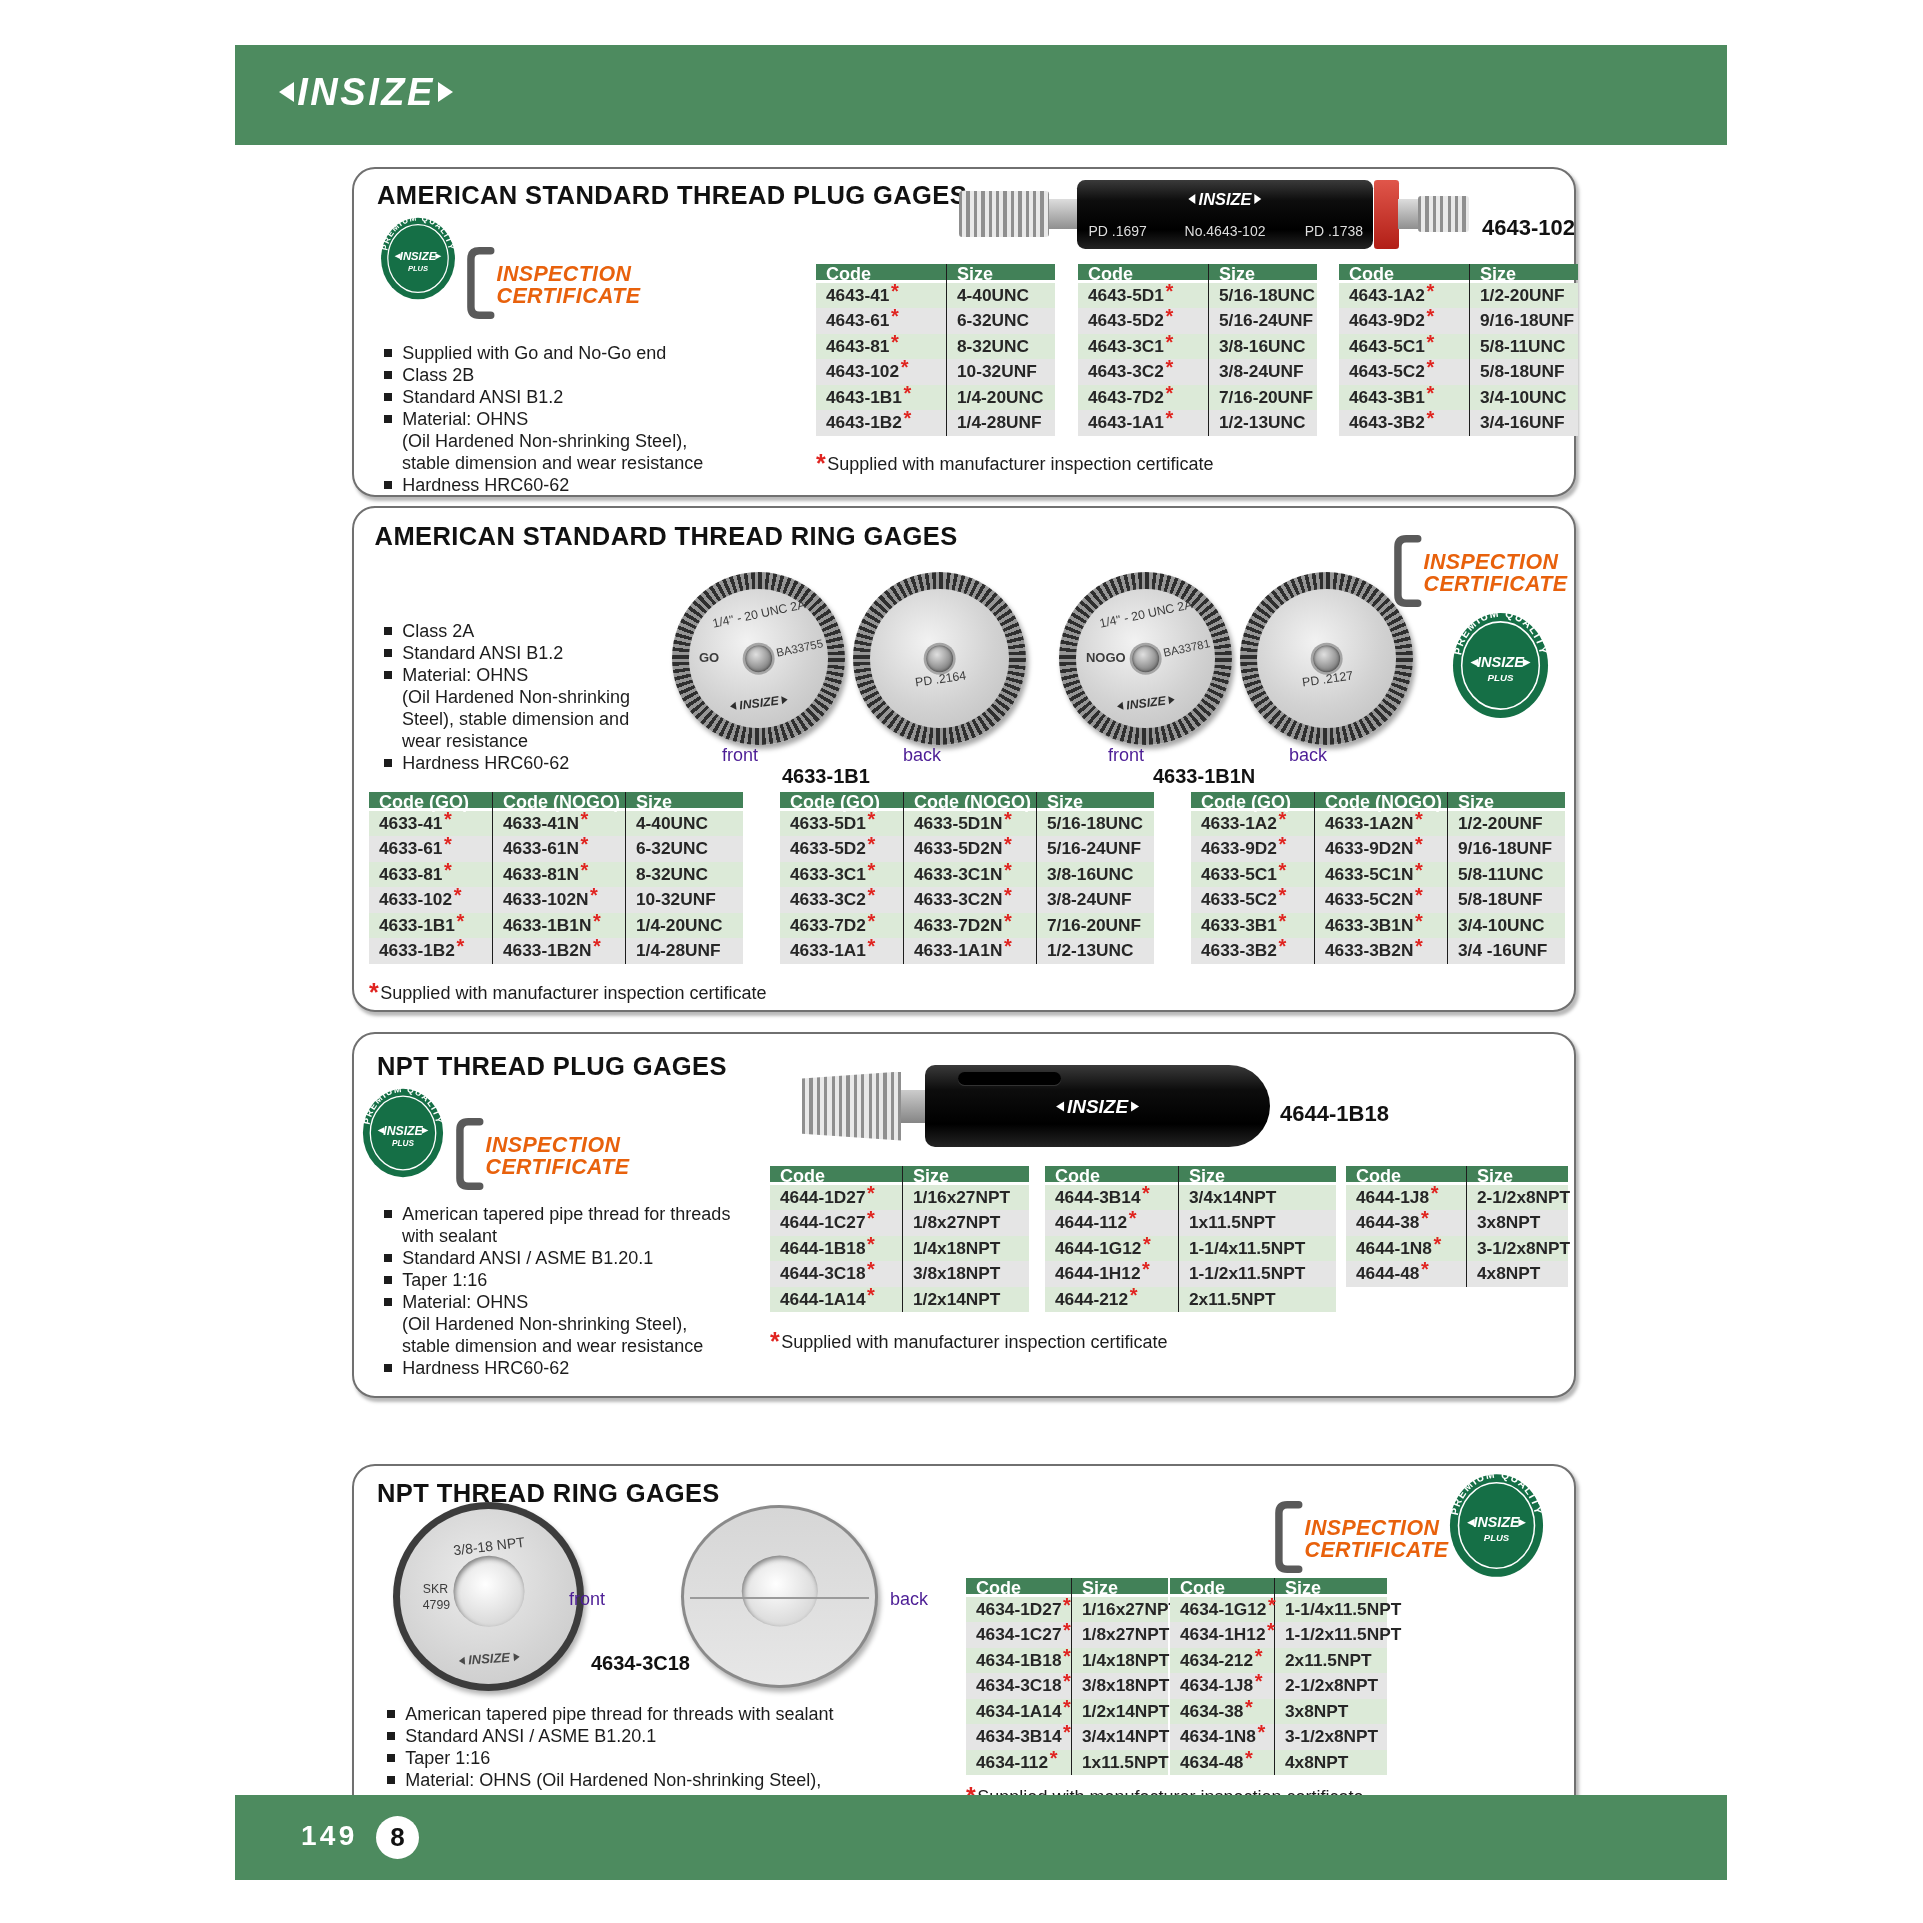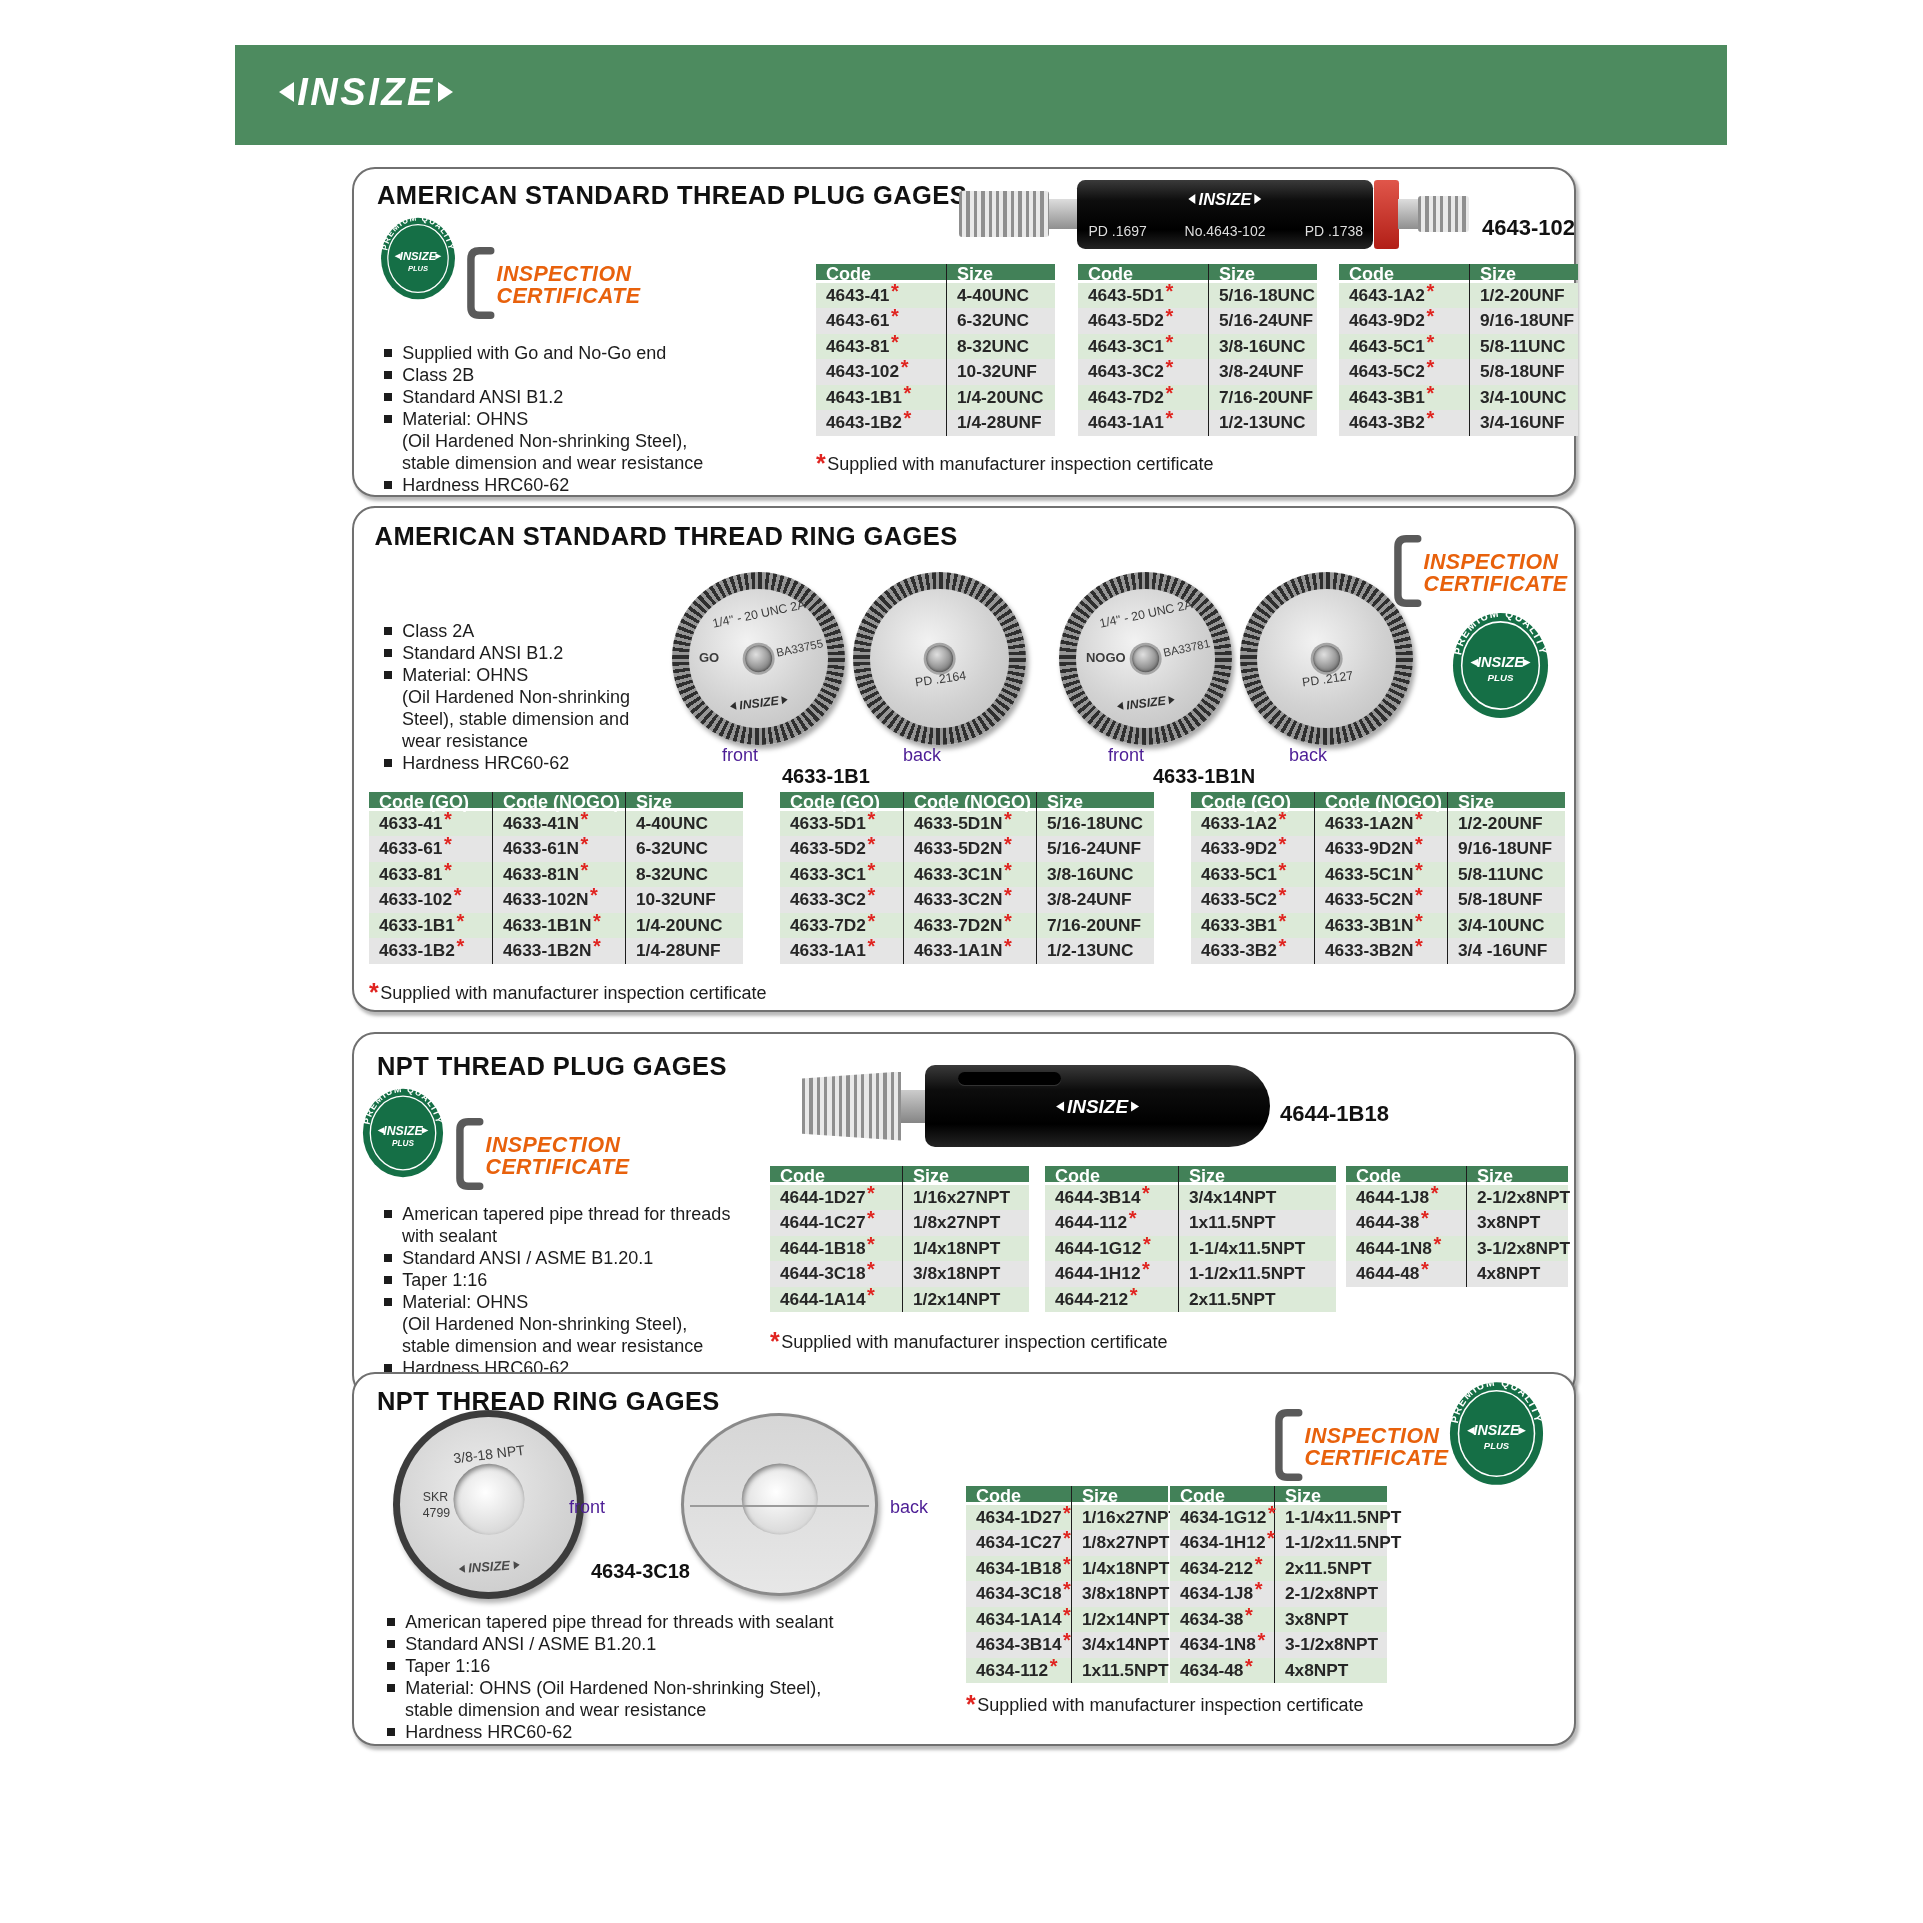--- a/index.html
+++ b/index.html
@@ -991,21 +991,21 @@
           <div class="tcell c1">
             <span>4x8NPT</span>
           </div>
         </div>
       </div>
     <div class="footnote" style="left:416px;top:298px;">
       <span class="star-big">*</span><span>Supplied with manufacturer inspection certificate</span>
     </div>
   </div>
 
-  <div class="card" style="top:1372px;height:370px;">
+  <div class="card" style="top:1464px;height:370px;">
     <div class="stitle" style="left:23px;top:13px;">NPT THREAD RING GAGES</div>
 
     <div class="nring" style="left:39px;top:36px;width:191px;height:189px;">
       <div class="face">
         <div class="rtxt n-size">3/8-18 NPT</div>
         <div class="rtxt n-serial">
           <div>SKR</div>
           <div>4799</div>
         </div>
         <div class="bighole"></div>
@@ -1217,15 +1217,19 @@
           <div class="tcell c1">
             <span>4x8NPT</span>
           </div>
         </div>
       </div>
     <div class="footnote" style="left:612px;top:321px;">
       <span class="star-big">*</span><span>Supplied with manufacturer inspection certificate</span>
     </div>
   </div>
 
+  <div class="gbar" id="botbar">
+    <div id="pg-num">149</div>
+    <div id="pg-chap">8</div>
+  </div>
 
 </div>
 
 
 </body></html>

